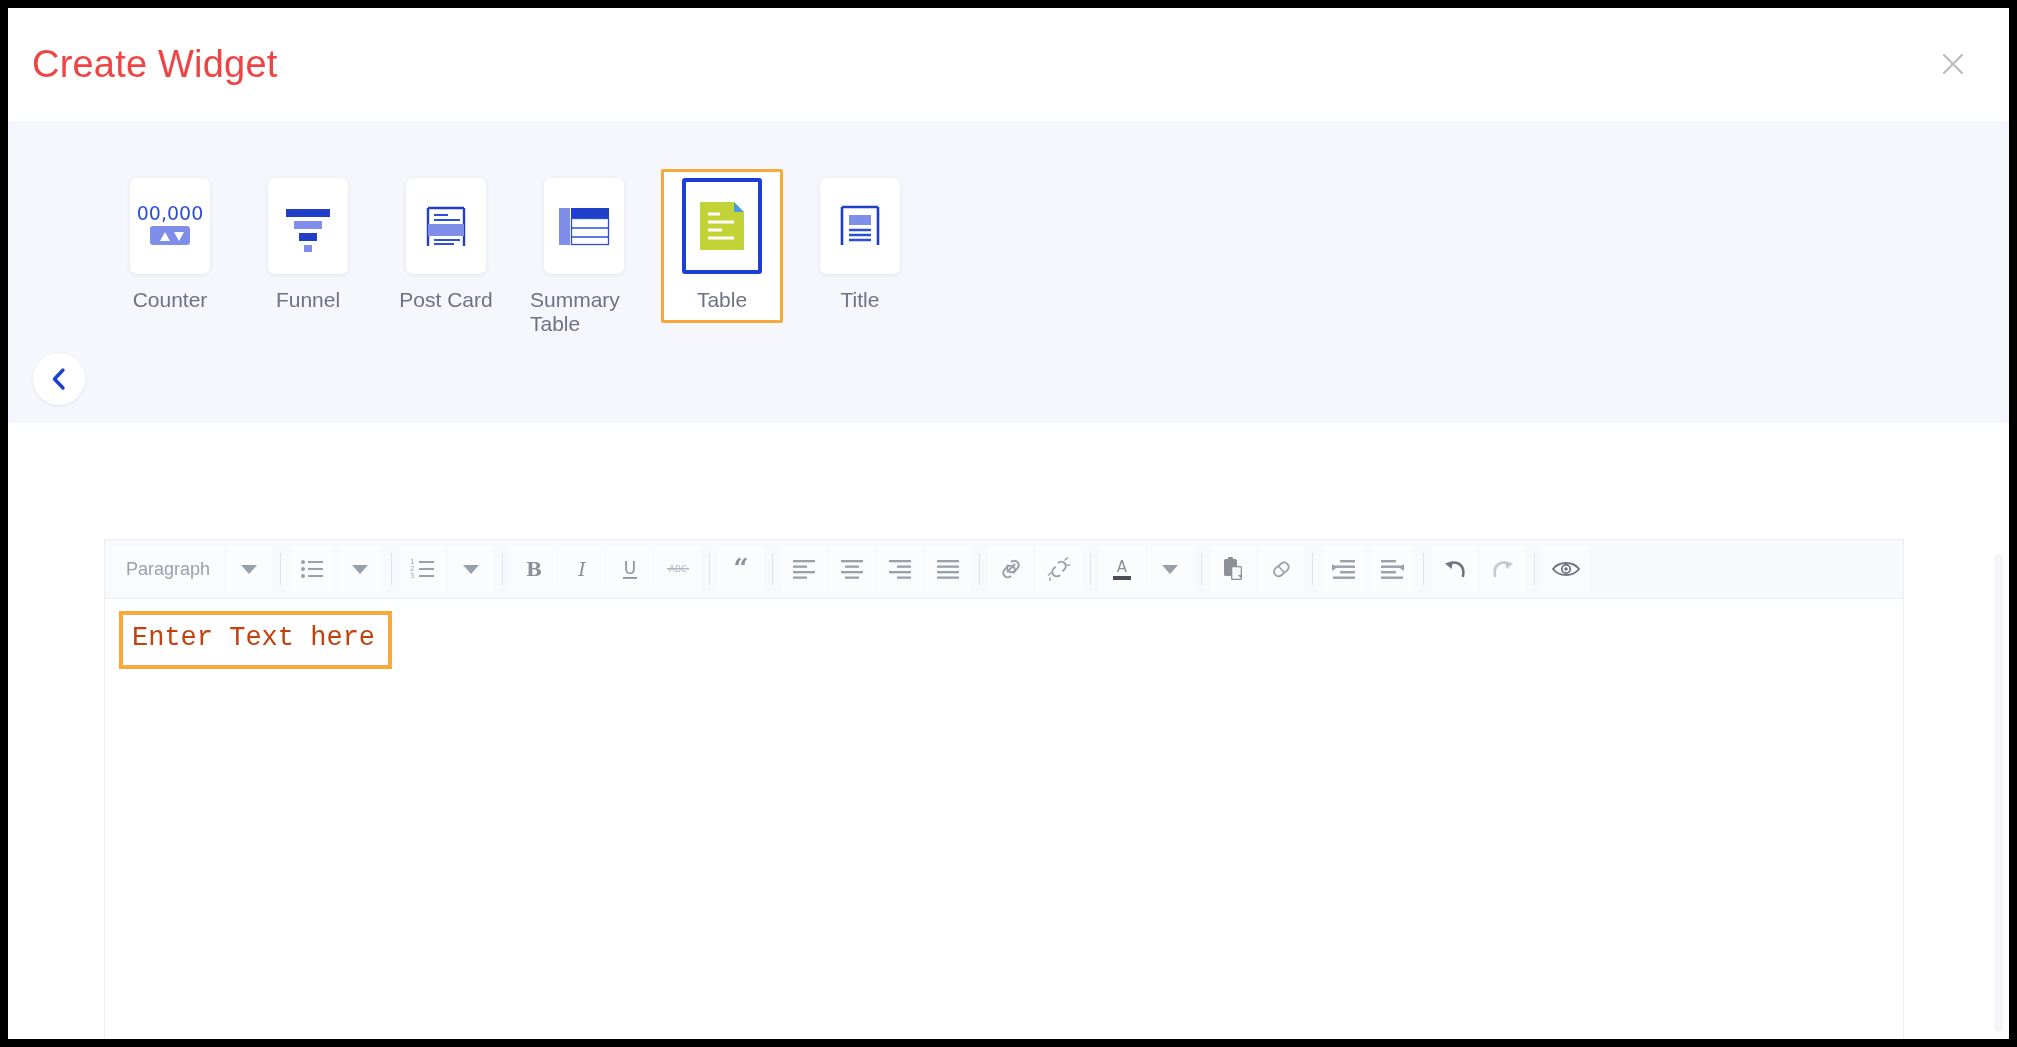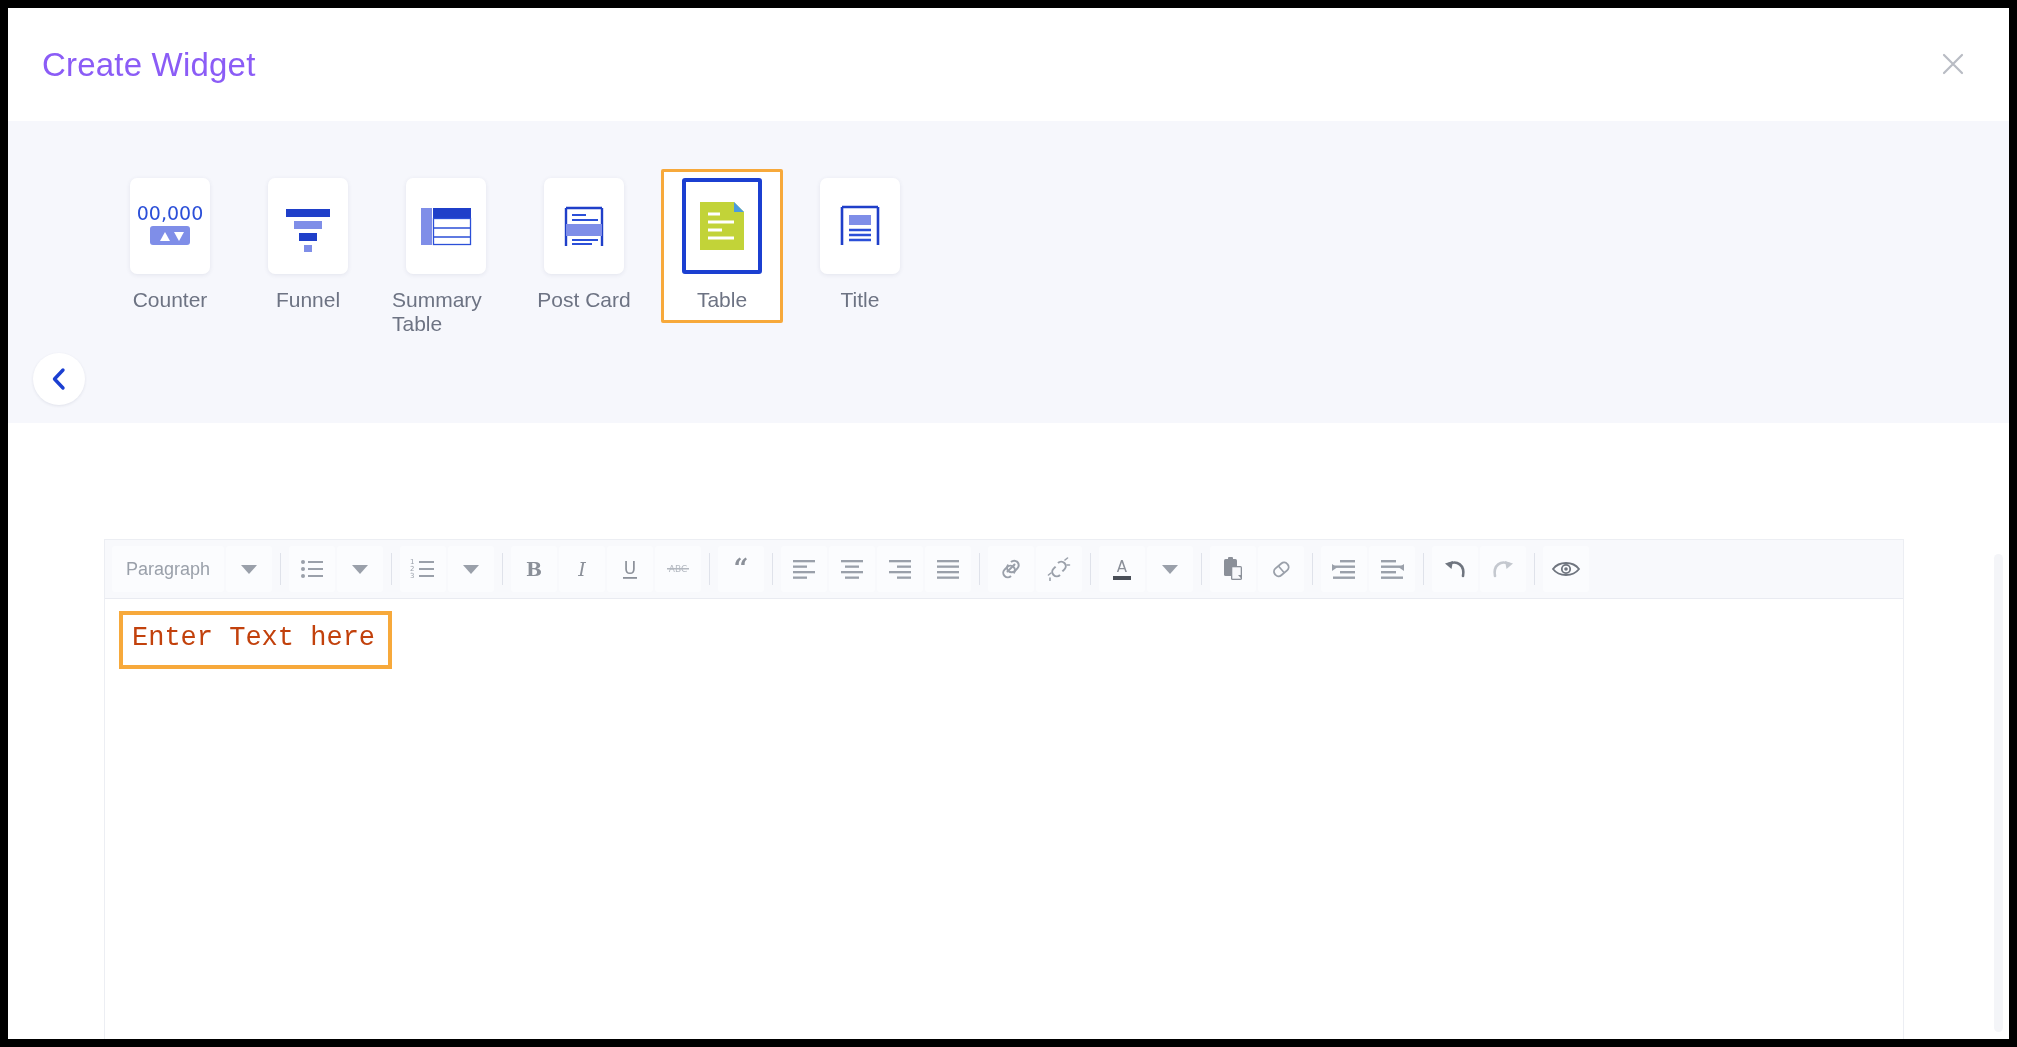--- a/index.html
+++ b/index.html
@@ -19,23 +19,23 @@
 
   
   .header {
     position:relative;
     height:113px;
     background:#ffffff;
     display:flex;
     align-items:center;
   }
   .header-title {
-    margin-left:34px;
-    font-size:33px;
-    color:#8b5cf6;
+    margin-left:24px;
+    font-size:38px;
+    color:#ef4444;
     font-weight:400;
     letter-spacing:.2px;
   }
   .close-btn {
     position:absolute;
     right:34px; top:34px;
     width:44px; height:44px;
     cursor:pointer;
     display:flex; align-items:center; justify-content:center;
   }
@@ -239,39 +239,39 @@
             <rect x="27" y="37" width="18" height="8" fill="#1f3fc9"></rect>
             <rect x="32" y="49" width="8" height="7" fill="#7f8ee8"></rect>
           </svg>
         </div>
         <div class="type-label">Funnel</div>
       </div>
 
       <div class="type-item">
         <div class="type-tile">
           <svg width="72" height="60" viewBox="0 0 72 60" aria-hidden="true">
+            <path d="M18 12 H54 M18 12 V50 M54 12 V50" stroke="#1f3fc9" stroke-width="2.4" fill="none"></path>
+            <path d="M24 19 H38 M24 24 H50" stroke="#2b4fd8" stroke-width="2.2"></path>
+            <rect x="18" y="28" width="36" height="12" fill="#7f8ee8"></rect>
+            <path d="M24 44 H50 M24 48 H44" stroke="#2b4fd8" stroke-width="2.2"></path>
+          </svg>
+        </div>
+        <div class="type-label">Post Card</div>
+      </div>
+
+      <div class="type-item">
+        <div class="type-tile">
+          <svg width="72" height="60" viewBox="0 0 72 60" aria-hidden="true">
             <rect x="11" y="12" width="11" height="37" fill="#7f8ee8"></rect>
             <rect x="23" y="12" width="38" height="10" fill="#1f3fc9"></rect>
             <rect x="23.5" y="22.5" width="37" height="26" fill="#ffffff" stroke="#2b4fd8" stroke-width="1.3"></rect>
             <path d="M23 32 H61 M23 41 H61" stroke="#2b4fd8" stroke-width="1.6"></path>
           </svg>
         </div>
         <div class="type-label">Summary Table</div>
-      </div>
-
-      <div class="type-item">
-        <div class="type-tile">
-          <svg width="72" height="60" viewBox="0 0 72 60" aria-hidden="true">
-            <path d="M18 12 H54 M18 12 V50 M54 12 V50" stroke="#1f3fc9" stroke-width="2.4" fill="none"></path>
-            <path d="M24 19 H38 M24 24 H50" stroke="#2b4fd8" stroke-width="2.2"></path>
-            <rect x="18" y="28" width="36" height="12" fill="#7f8ee8"></rect>
-            <path d="M24 44 H50 M24 48 H44" stroke="#2b4fd8" stroke-width="2.2"></path>
-          </svg>
-        </div>
-        <div class="type-label">Post Card</div>
       </div>
 
       <div class="type-item selected">
         <div class="type-tile">
           <svg width="64" height="64" viewBox="0 0 64 64" aria-hidden="true">
             <path d="M10 8 H44 L54 18 V56 H10 Z" fill="#c2d338"></path>
             <path d="M44 8 L54 18 H44 Z" fill="#4a9be0"></path>
             <path d="M18 20 H30 M18 28 H44 M18 36 H32 M18 44 H44" stroke="#ffffff" stroke-width="3.2" stroke-linecap="butt"></path>
           </svg>
         </div>

